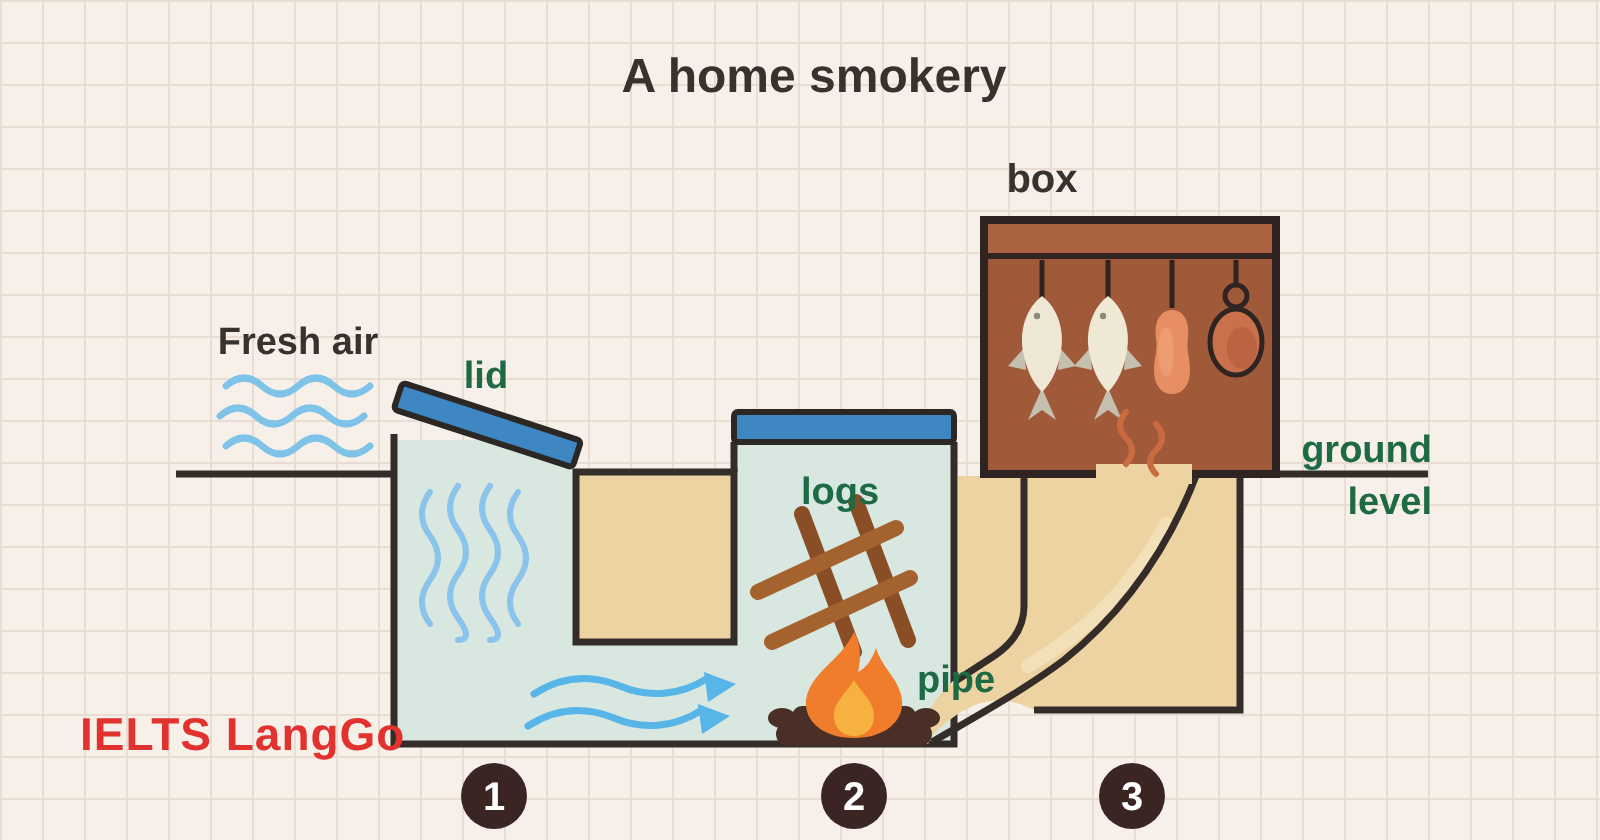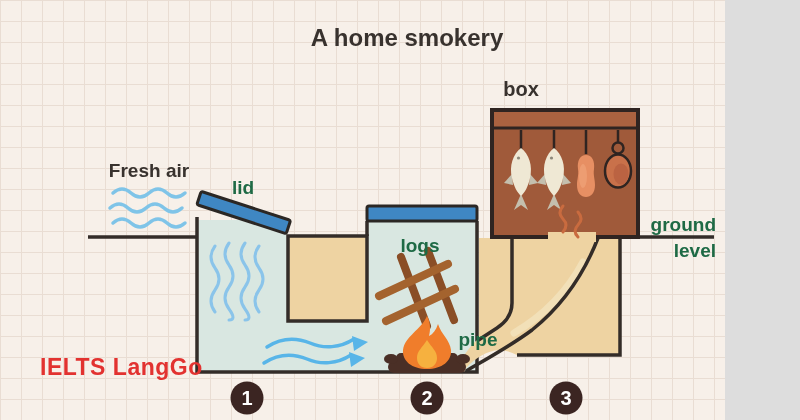--- a/index.html
+++ b/index.html
@@ -1,18 +1,18 @@
 <!DOCTYPE html>
 <html><head>
 <meta charset="utf-8">
 <style>
   html,body{margin:0;padding:0;background:#ddd;}
   .stage{
     position:relative;
-    width:725px;height:420px;
+    width:800px;height:420px;
     overflow:hidden;
     background-color:#f7f0e9;
     background-image:
       linear-gradient(#e9ddd3 1px, transparent 1px),
       linear-gradient(90deg, #e9ddd3 1px, transparent 1px);
     background-size:21px 21px;
     font-family:"Liberation Sans",sans-serif;
     text-decoration:underline;
   }
   svg{position:absolute;left:0;top:0;}

